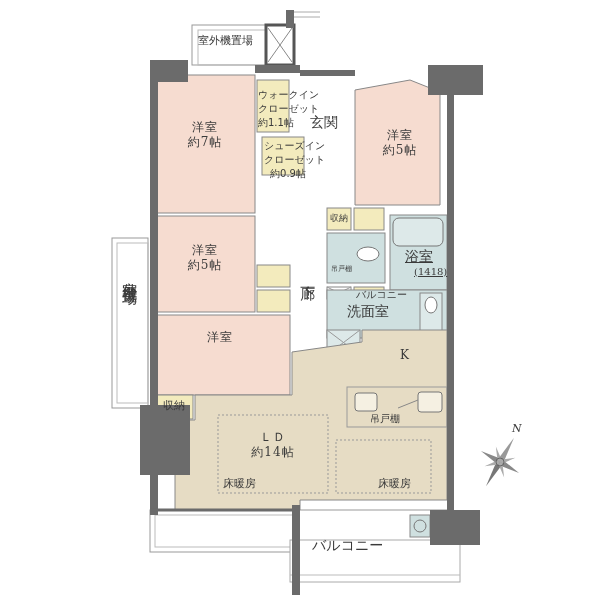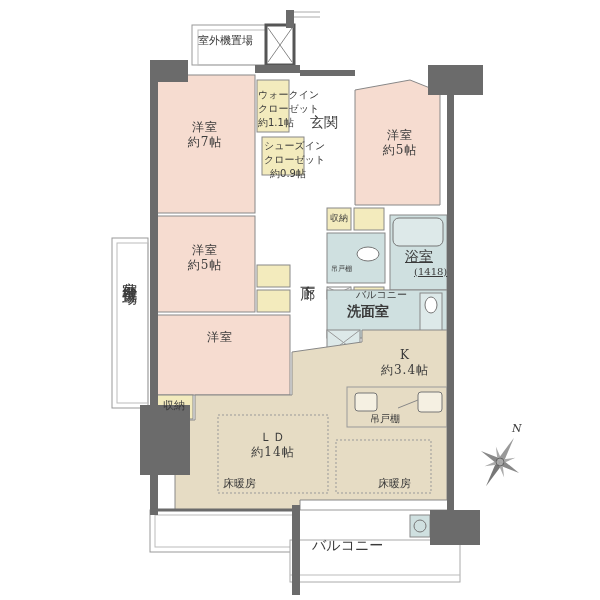--- a/index.html
+++ b/index.html
@@ -150,25 +150,24 @@
 
 <div class="lbl small" style="left:328px;top:213px;width:22px;font-size:9px;">収納</div>
 <div class="lbl tiny" style="left:331px;top:265px;font-size:7px;">吊戸棚</div>
 <div class="lbl tiny" style="left:356px;top:288px;width:28px;">バルコニー</div>
 
 <div class="lbl med" style="left:398px;top:248px;width:42px;text-decoration:underline;">
   <div>浴室</div>
   <div style="font-size:10px;margin-left:16px;">(1418)</div>
 </div>
 
-<div class="lbl med" style="left:347px;top:303px;font-weight:bold;">洗面室</div>
+<div class="lbl med" style="left:347px;top:303px;">洗面室</div>
 
 <div class="lbl big" style="left:370px;top:348px;width:70px;">
   <div>K</div>
-  <div>約3.4帖</div>
 </div>
 <div class="lbl tiny" style="left:370px;top:412px;">吊戸棚</div>
 
 <div class="lbl small" style="left:157px;top:399px;width:34px;font-size:11px;">収納</div>
 
 <div class="lbl big" style="left:238px;top:430px;width:70px;">
   <div>ＬＤ</div>
   <div>約14帖</div>
 </div>
 <div class="lbl small" style="left:223px;top:477px;">床暖房</div>

